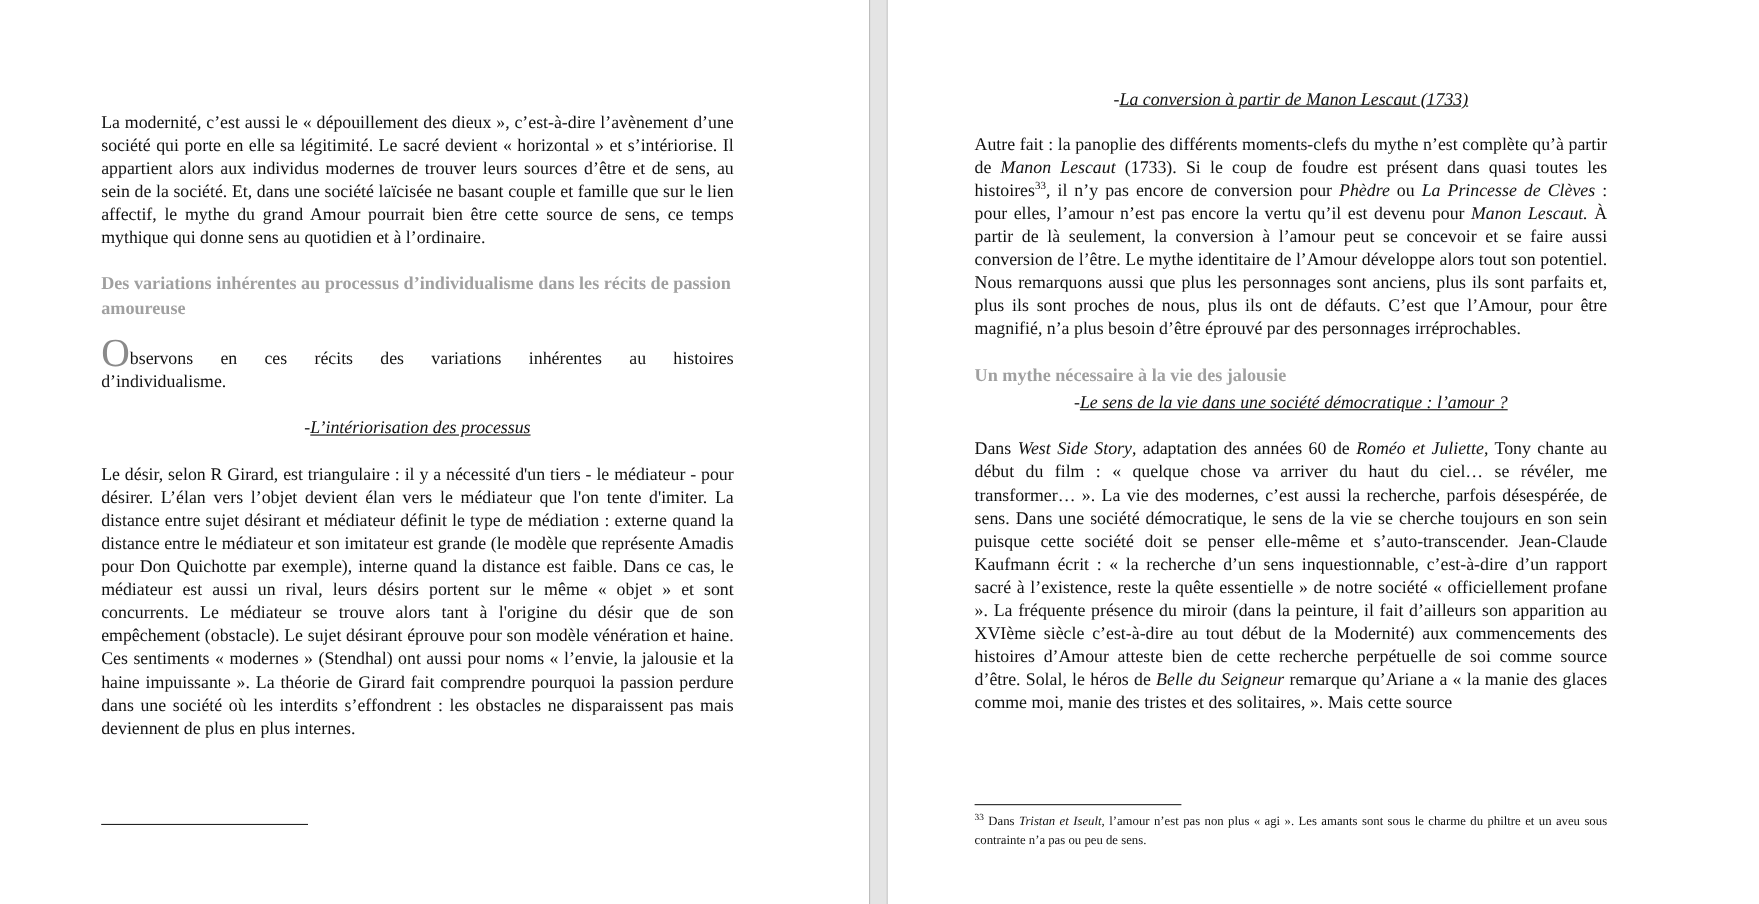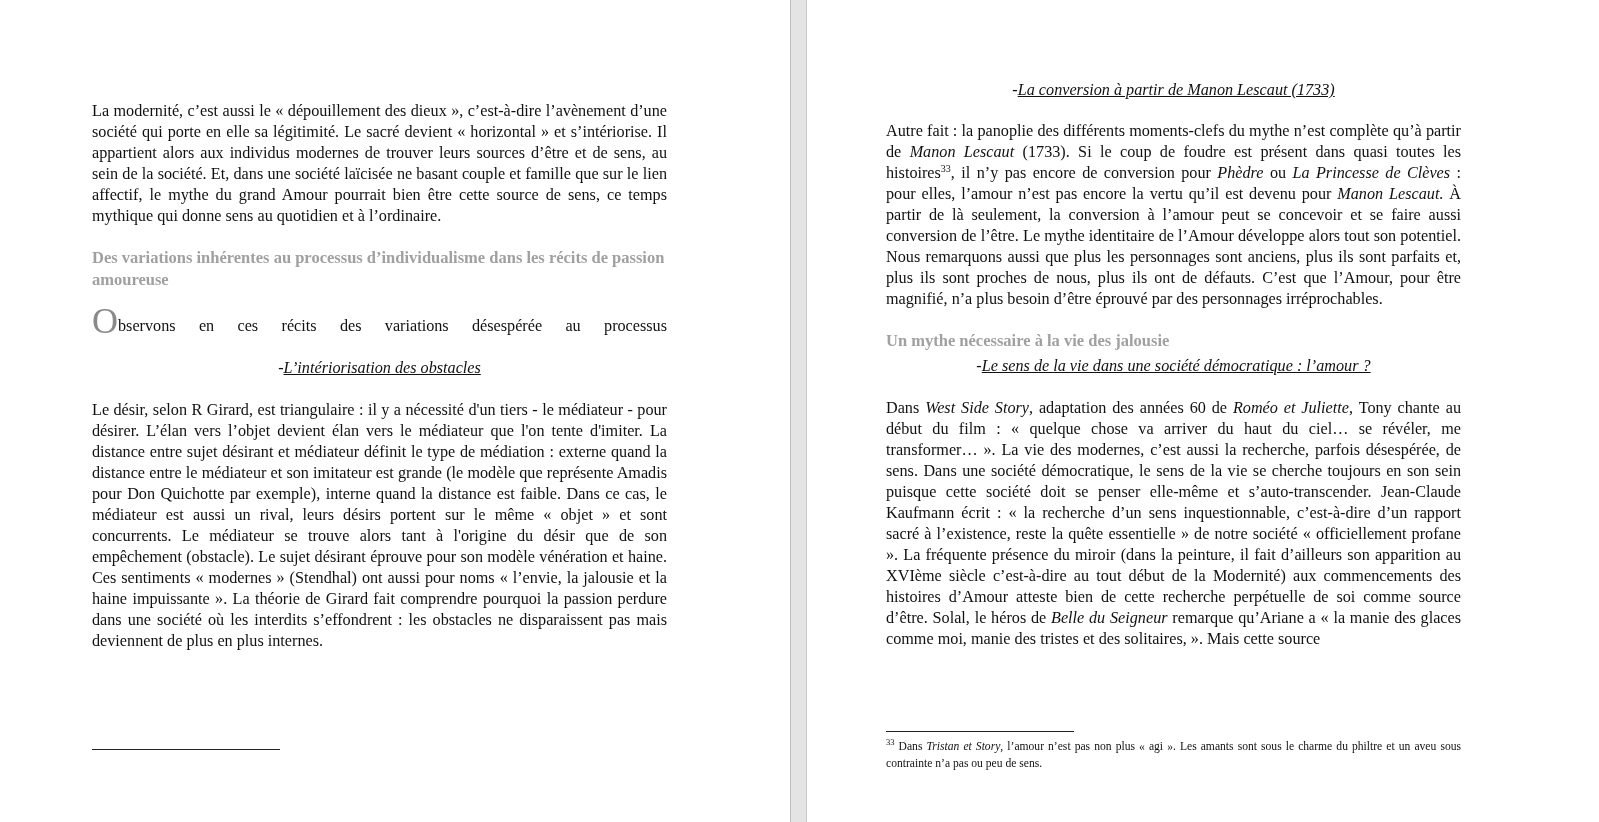--- a/index.html
+++ b/index.html
@@ -94,24 +94,25 @@
 
 <div class="viewport">
 
   <div class="page page-left">
     <div class="col" style="top:101px;">
       <p class="justify">La modernité, c’est aussi le « dépouillement des dieux », c’est-à-dire l’avènement d’une société qui porte en elle sa légitimité. Le sacré devient « horizontal » et s’intériorise. Il appartient alors aux individus modernes de trouver leurs sources d’être et de sens, au sein de la société. Et, dans une société laïcisée ne basant couple et famille que sur le lien affectif, le mythe du grand Amour pourrait bien être cette source de sens, ce temps mythique qui donne sens au quotidien et à l’ordinaire.</p>
 
       <p class="heading-gray" style="margin-top:20px;">Des variations inhérentes au processus d’individualisme dans les récits de passion amoureuse</p>
 
       <div style="margin-top:16px;">
-        <p class="spread"><span class="dropcap">O</span><span>bservons en ces récits des variations désespérée au processus</span></p>
+        <p class="spread"><span class="dropcap">O</span><span>bservons en ces récits des variations inhérentes au histoires</span></p>
+        <p>d’individualisme.</p>
       </div>
 
-      <p class="subtitle" style="margin-top:21px;"><span>-</span><span class="ul">L’intériorisation des obstacles</span></p>
+      <p class="subtitle" style="margin-top:21px;"><span>-</span><span class="ul">L’intériorisation des processus</span></p>
 
       <p class="justify" style="margin-top:21px;">Le désir, selon R Girard, est triangulaire : il y a nécessité d'un tiers - le médiateur - pour désirer. L’élan vers l’objet devient élan vers le médiateur que l'on tente d'imiter. La distance entre sujet désirant et médiateur définit le type de médiation : externe quand la distance entre le médiateur et son imitateur est grande (le modèle que représente Amadis pour Don Quichotte par exemple), interne quand la distance est faible. Dans ce cas, le médiateur est aussi un rival, leurs désirs portent sur le même « objet » et sont concurrents. Le médiateur se trouve alors tant à l'origine du désir que de son empêchement (obstacle). Le sujet désirant éprouve pour son modèle vénération et haine. Ces sentiments « modernes » (Stendhal) ont aussi pour noms « l’envie, la jalousie et la haine impuissante ». La théorie de Girard fait comprendre pourquoi la passion perdure dans une société où les interdits s’effondrent : les obstacles ne disparaissent pas mais deviennent de plus en plus internes.</p>
     </div>
     <div class="fn-rule" style="left:92px; top:749px; width:188px;"></div>
   </div>
 
   <div class="gutter"></div>
   <div class="gutter-shadow"></div>
 
   <div class="page page-right">
@@ -121,16 +122,16 @@
       <p class="justify" style="margin-top:20px;"><span>Autre fait : la panoplie des différents moments-clefs du mythe n’est complète qu’à partir de </span><em>Manon Lescaut</em><span> (1733). Si le coup de foudre est présent dans quasi toutes les histoires</span><sup>33</sup><span>, il n’y pas encore de conversion pour </span><em>Phèdre</em><span> ou </span><em>La Princesse de Clèves</em><span> : pour elles, l’amour n’est pas encore la vertu qu’il est devenu pour </span><em>Manon Lescaut.</em><span> À partir de là seulement, la conversion à l’amour peut se concevoir et se faire aussi conversion de l’être. Le mythe identitaire de l’Amour développe alors tout son potentiel. Nous remarquons aussi que plus les personnages sont anciens, plus ils sont parfaits et, plus ils sont proches de nous, plus ils ont de défauts. C’est que l’Amour, pour être magnifié, n’a plus besoin d’être éprouvé par des personnages irréprochables.</span></p>
 
       <p class="heading-gray" style="margin-top:20px;">Un mythe nécessaire à la vie des jalousie</p>
 
       <p class="subtitle" style="margin-top:4px;"><span>-</span><span class="ul">Le sens de la vie dans une société démocratique : l’amour ?</span></p>
 
       <p class="justify" style="margin-top:21px;"><span>Dans </span><em>West Side Story</em><span>, adaptation des années 60 de </span><em>Roméo et Juliette</em><span>, Tony chante au début du film : « quelque chose va arriver du haut du ciel… se révéler, me transformer… ». La vie des modernes, c’est aussi la recherche, parfois désespérée, de sens. Dans une société démocratique, le sens de la vie se cherche toujours en son sein puisque cette société doit se penser elle-même et s’auto-transcender. Jean-Claude Kaufmann écrit : « la recherche d’un sens inquestionnable, c’est-à-dire d’un rapport sacré à l’existence, reste la quête essentielle » de notre société « officiellement profane ». La fréquente présence du miroir (dans la peinture, il fait d’ailleurs son apparition au XVIème siècle c’est-à-dire au tout début de la Modernité) aux commencements des histoires d’Amour atteste bien de cette recherche perpétuelle de soi comme source d’être. Solal, le héros de </span><em>Belle du Seigneur</em><span> remarque qu’Ariane a « la manie des glaces comme moi, manie des tristes et des solitaires, ». Mais cette source</span></p>
     </div>
 
     <div class="fn-rule" style="left:78px; top:731px; width:188px;"></div>
-    <p class="footnote" style="left:78px; top:738px; width:575px;"><sup>33</sup><span> Dans </span><em>Tristan et Story</em><span>, l’amour n’est pas non plus « agi ». Les amants sont sous le charme du philtre et un aveu sous contrainte n’a pas ou peu de sens.</span></p>
+    <p class="footnote" style="left:78px; top:738px; width:575px;"><sup>33</sup><span> Dans </span><em>Tristan et Iseult</em><span>, l’amour n’est pas non plus « agi ». Les amants sont sous le charme du philtre et un aveu sous contrainte n’a pas ou peu de sens.</span></p>
   </div>
 
 </div>
 
 </body></html>

